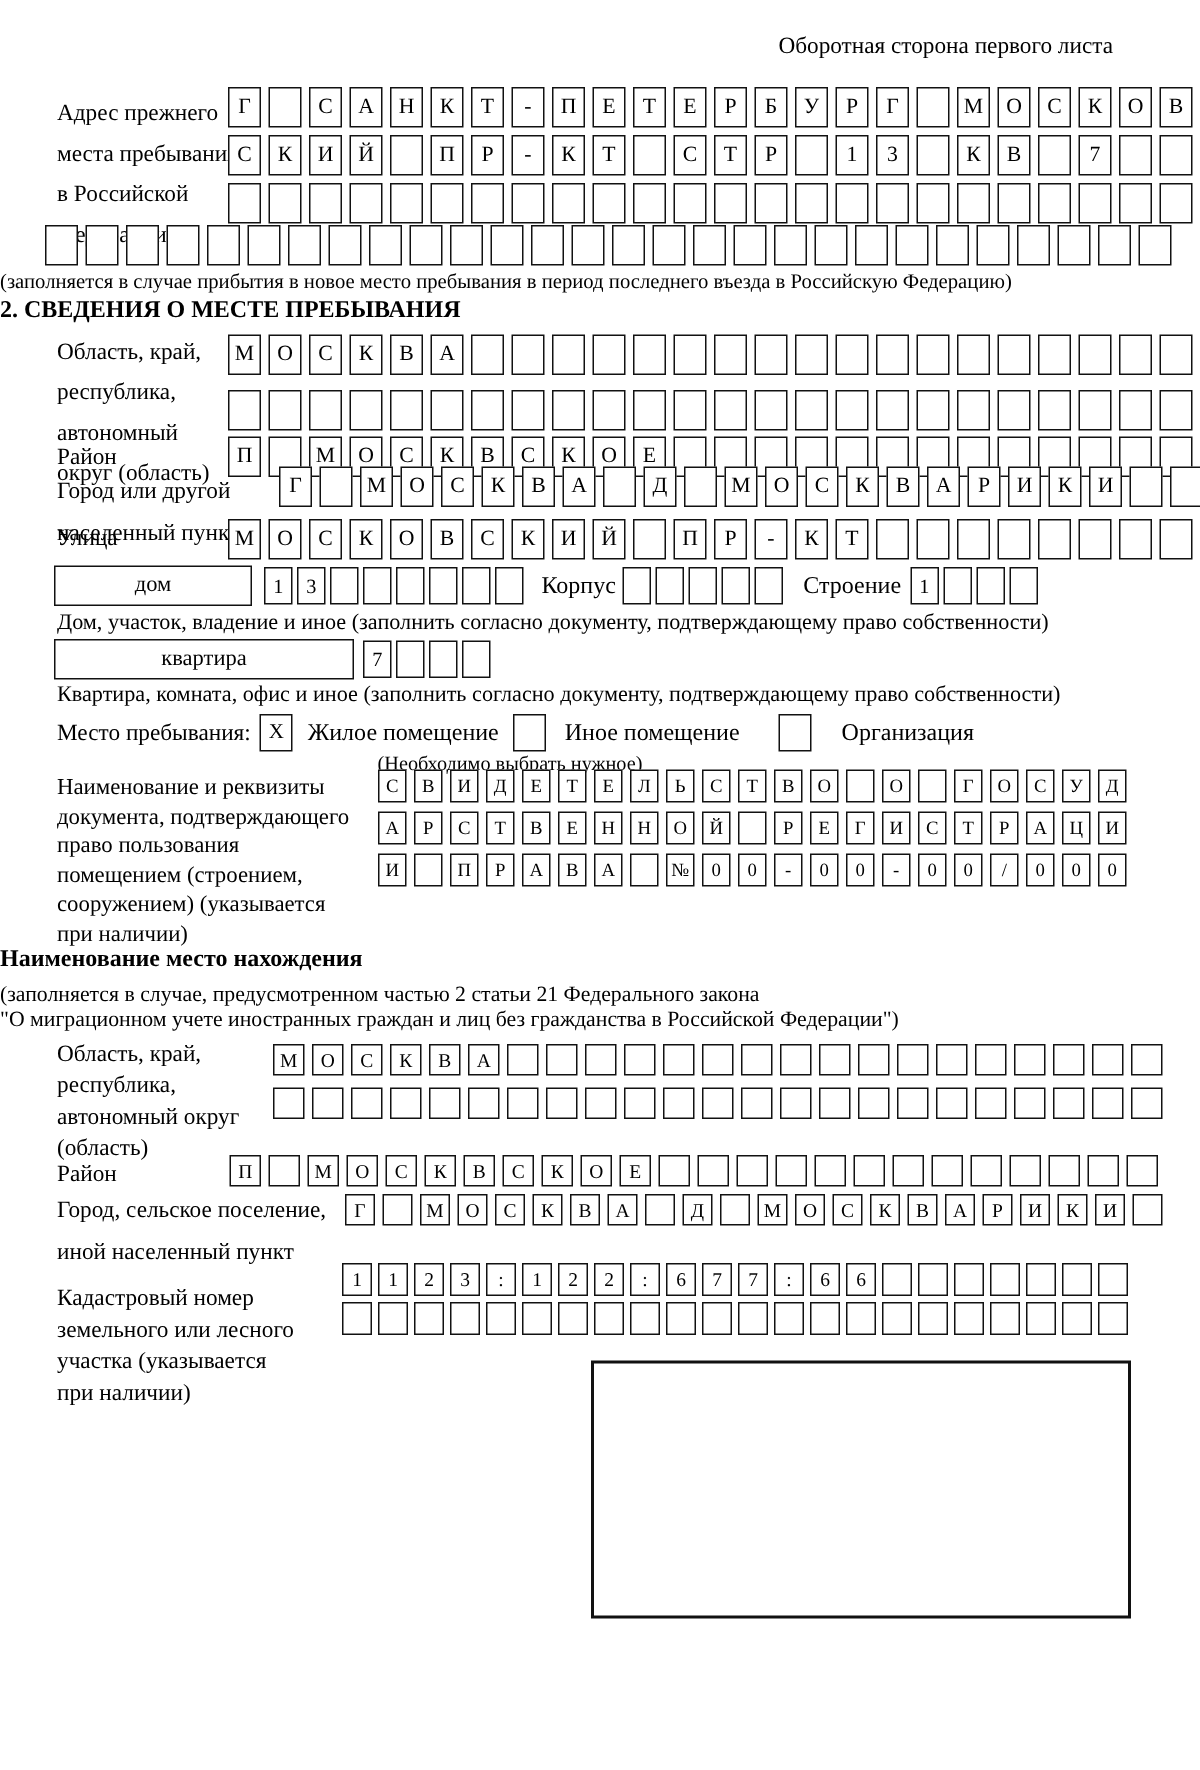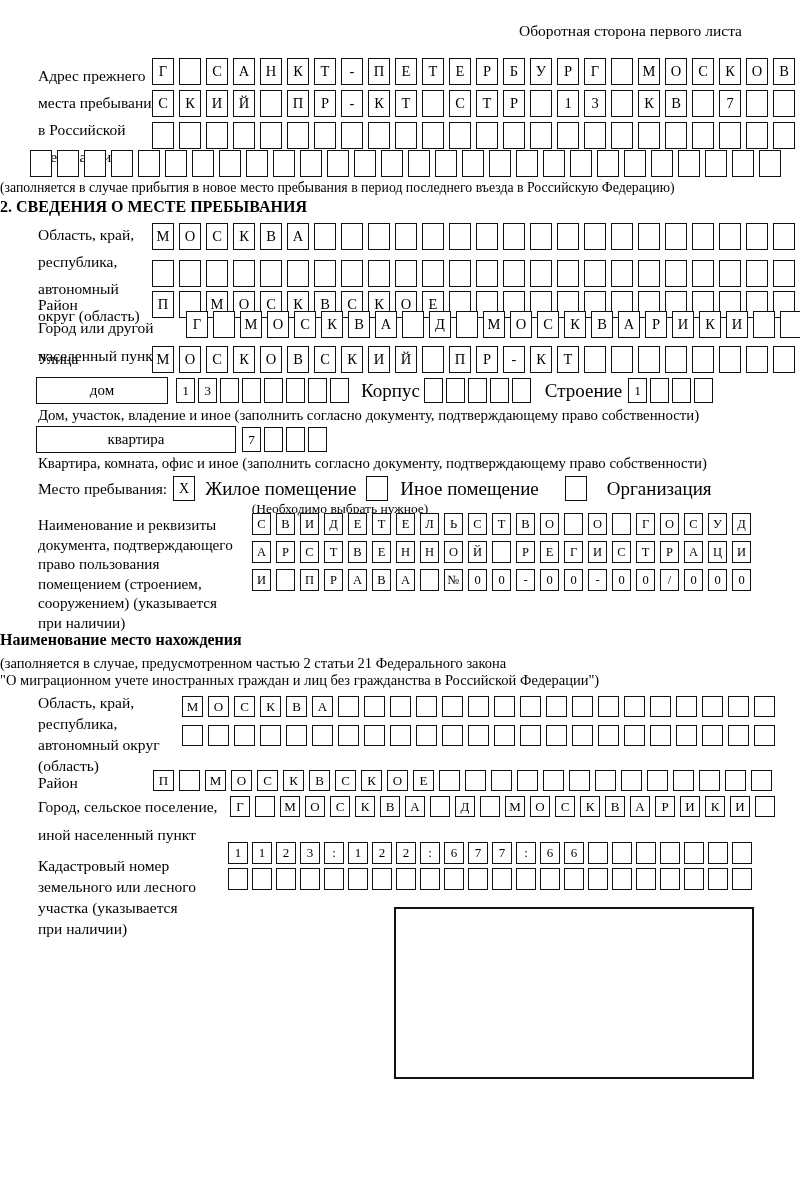--- a/index.html
+++ b/index.html
@@ -25,21 +25,21 @@
   .c-s3 .cell { width:21px; height:21px; border-width:1.5px; font-size:13px; }
   .c-city3 .cell { width:20px; height:21px; border-width:1.5px; font-size:13px; }
   .c-cad { gap:4px; }
   .c-cad .cell { width:20px; height:22px; border-width:1.5px; font-size:13px; }
   .widebox {
     flex:none; height:27px; border:1.8px solid #111; display:flex;
     align-items:center; justify-content:center; font-size:15px;
   }
   .hrow { position:absolute; display:flex; align-items:flex-start; }
   .hrow .cells { position:static; }
-  .inline-lbl { font-size:19px; line-height:27px; white-space:nowrap; }
+  .inline-lbl { font-size:16px; line-height:27px; white-space:nowrap; }
   .center { position:absolute; left:0; width:800px; text-align:left; }
   .note { font-size:13.8px; }
   .title { font-weight:bold; font-size:16px; }
   .chk {
     flex:none; width:22px; height:25px; border:1.8px solid #111; margin-top:1px;
     display:flex; align-items:center; justify-content:center; font-size:14px;
   }
   .backnote { position:absolute; right:58px; top:22px; font-size:15.5px;text-align:right; }
   .stamp { position:absolute; border:2px solid #111; background:#fff; }
   .caption { position:absolute; text-align:center; font-size:15px; line-height:22px; white-space:pre-line; }

